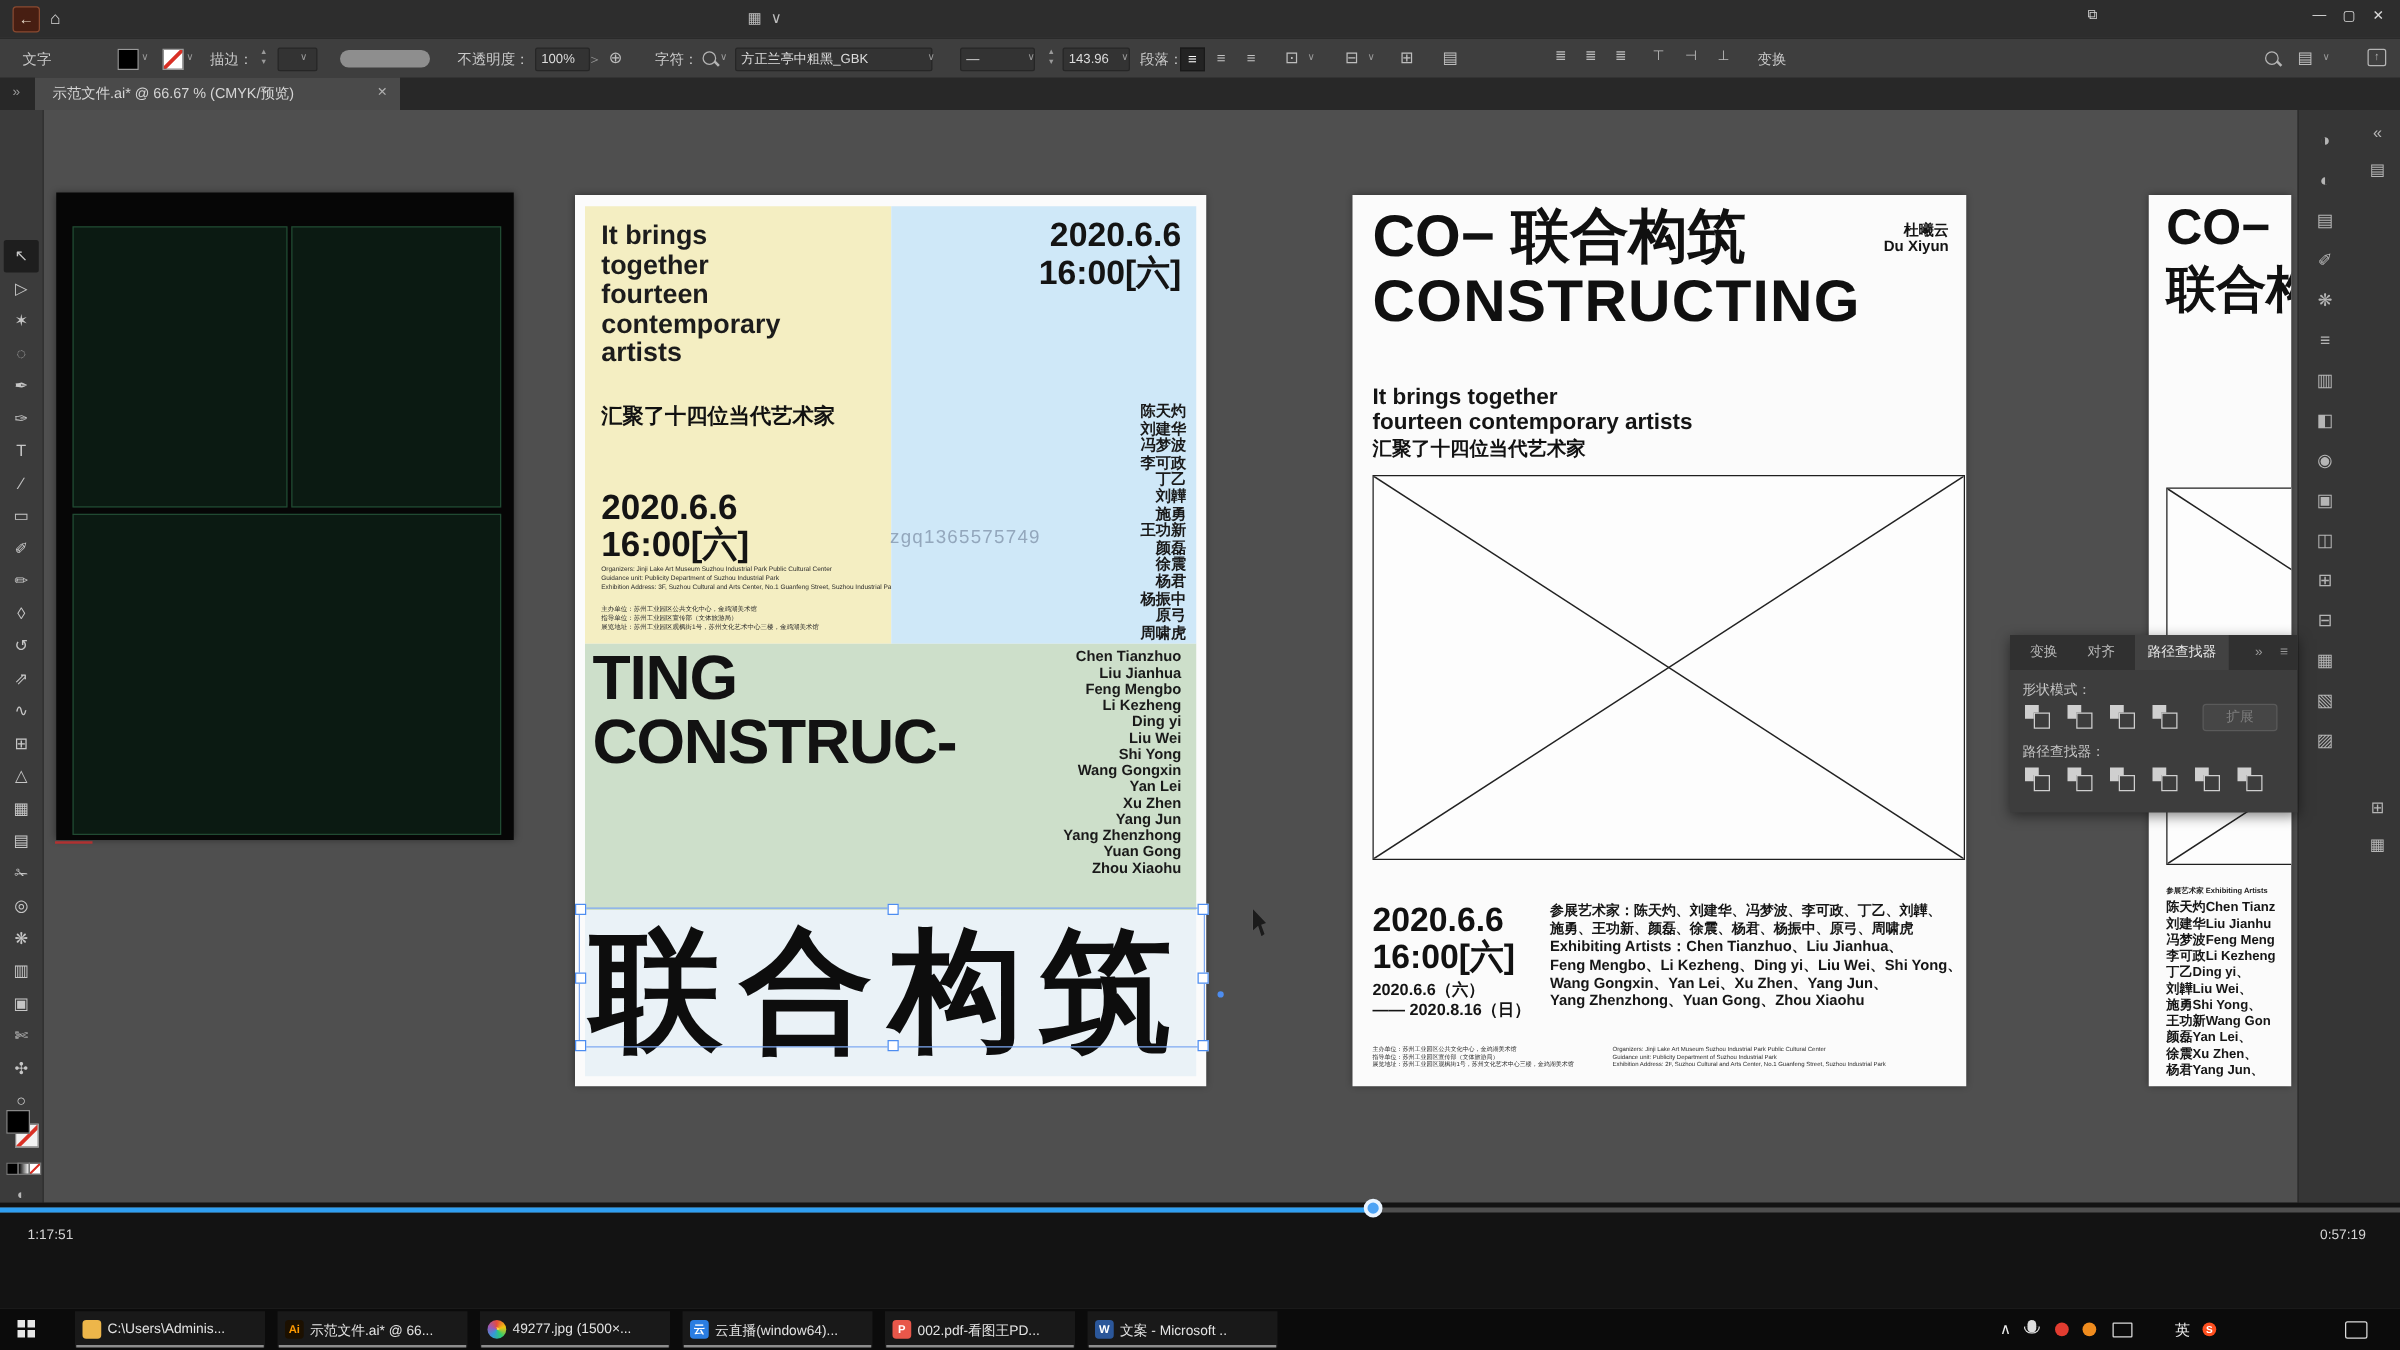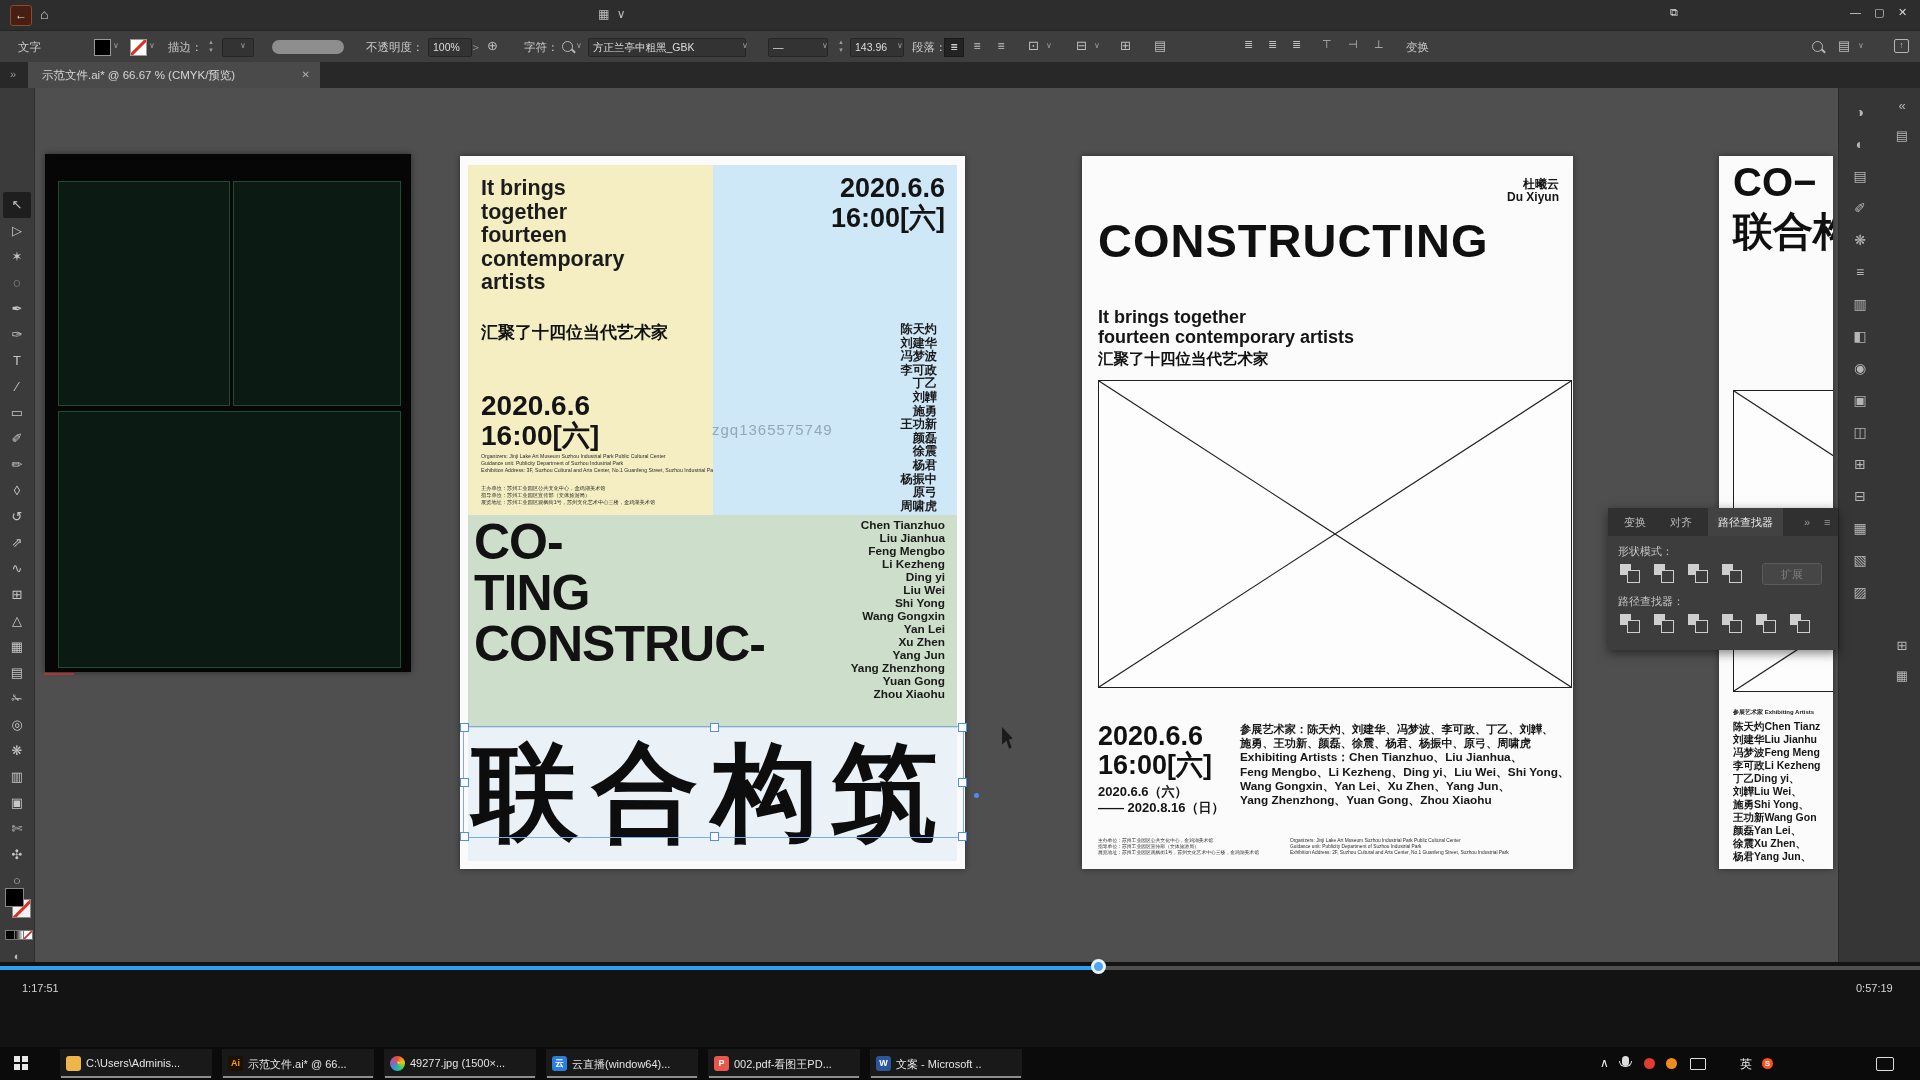--- a/index.html
+++ b/index.html
@@ -259,40 +259,39 @@
           <div class="tiny">主办单位：苏州工业园区公共文化中心，金鸡湖美术馆</div>
           <div class="tiny">指导单位：苏州工业园区宣传部（文体旅游局）</div>
           <div class="tiny">展览地址：苏州工业园区观枫街1号，苏州文化艺术中心三楼，金鸡湖美术馆</div>
         </div>
     </div>
     <div class="blk" style="left:253px;top:9px;width:244px;height:350px;background:#cfe8f8;">
       <div class="bigdate" style="position:absolute;right:12px;top:8px;font-size:27px;text-align:right;">
         <div>2020.6.6</div>
         <div>16:00[六]</div>
       </div>
-      <div class="namelist" style="position:absolute;right:20px;top:158px;font-size:12.2px;line-height:13.6px;margin-left:32px;">
+      <div class="namelist" style="position:absolute;right:8px;top:158px;font-size:12.2px;line-height:13.6px;margin-left:32px;">
           <div>陈天灼</div>
           <div>刘建华</div>
           <div>冯梦波</div>
           <div>李可政</div>
           <div>丁乙</div>
           <div>刘韡</div>
           <div>施勇</div>
           <div>王功新</div>
           <div>颜磊</div>
           <div>徐震</div>
           <div>杨君</div>
           <div>杨振中</div>
           <div>原弓</div>
           <div>周啸虎</div>
         </div>
     </div>
     <div class="blk" style="left:8px;top:359px;width:489px;height:213px;background:#cddfca;">
       <div id="p2title" style="position:absolute;left:6px;top:2px;">
-          <div>CO-</div>
           <div>TING</div>
           <div>CONSTRUC-</div>
         </div>
       <div class="namelist" style="position:absolute;right:12px;top:4px;font-size:11.8px;line-height:13px;">
           <div>Chen Tianzhuo</div>
           <div>Liu Jianhua</div>
           <div>Feng Mengbo</div>
           <div>Li Kezheng</div>
           <div>Ding yi</div>
           <div>Liu Wei</div>
@@ -318,20 +317,21 @@
       <span class="hdl" style="left:-4px;top:51px;"></span>
       <span class="hdl" style="right:-4px;top:51px;"></span>
       <span class="hdl" style="left:-4px;bottom:-4px;"></span>
       <span class="hdl" style="left:246px;bottom:-4px;"></span>
       <span class="hdl" style="right:-4px;bottom:-4px;"></span>
     </div>
   </div>
   <span class="abs" style="left:974px;top:793px;width:5px;height:5px;border-radius:50%;background:#4d8df0;"></span>
 
   <div class="abs poster" id="p3">
+    <div class="p3t" style="position:absolute;left:16px;top:8px;">CO− 联合构筑</div>
     <div class="p3t" style="position:absolute;left:16px;top:60px;letter-spacing:1px;">CONSTRUCTING</div>
     <div style="position:absolute;right:14px;top:22px;text-align:right;font-size:12px;font-weight:bold;color:#141414;line-height:13px;">
       <div>杜曦云</div>
       <div>Du Xiyun</div>
     </div>
     <div style="position:absolute;left:16px;top:152px;">
         <div class="intro">It brings together</div>
         <div class="intro">fourteen contemporary artists</div>
       </div>
     <div style="position:absolute;left:16px;top:193px;font-size:15.5px;font-weight:bold;color:#111;">汇聚了十四位当代艺术家</div>

